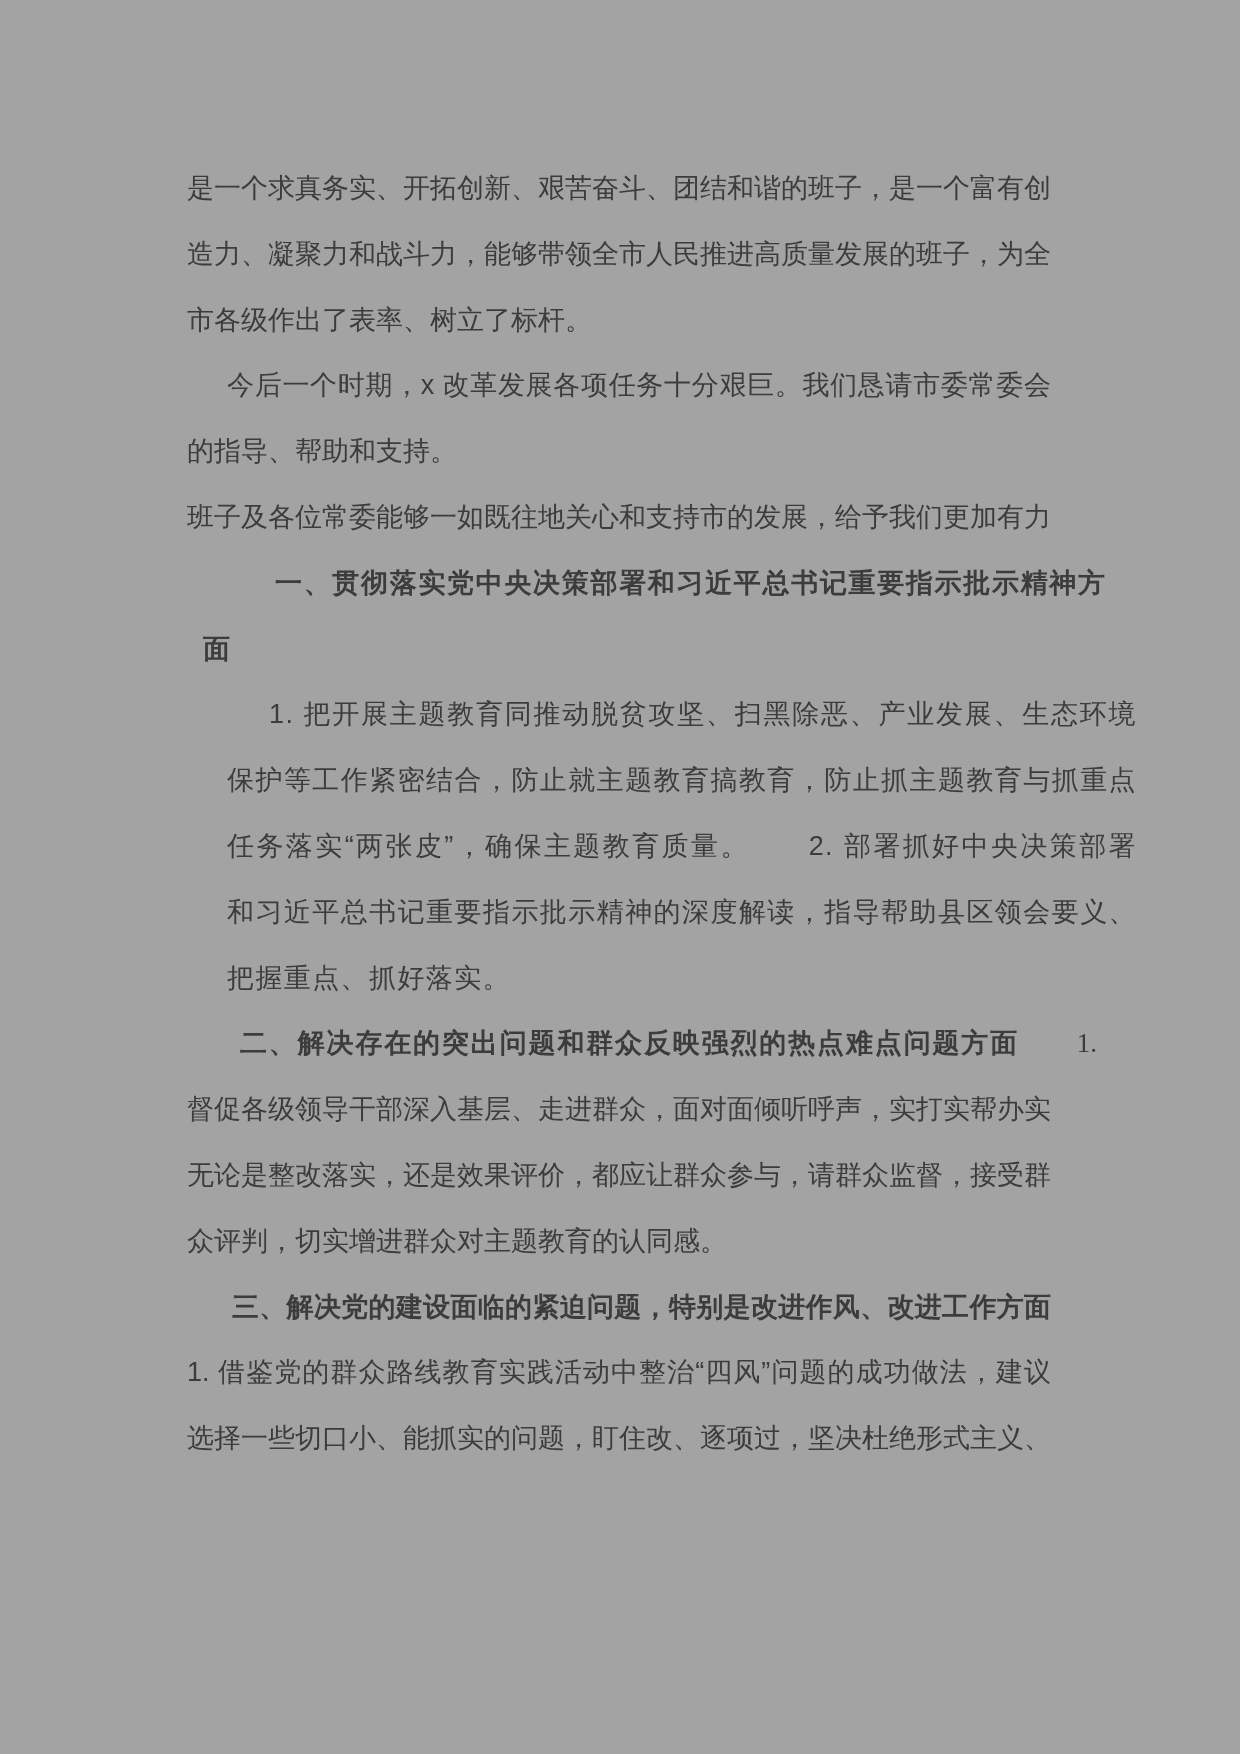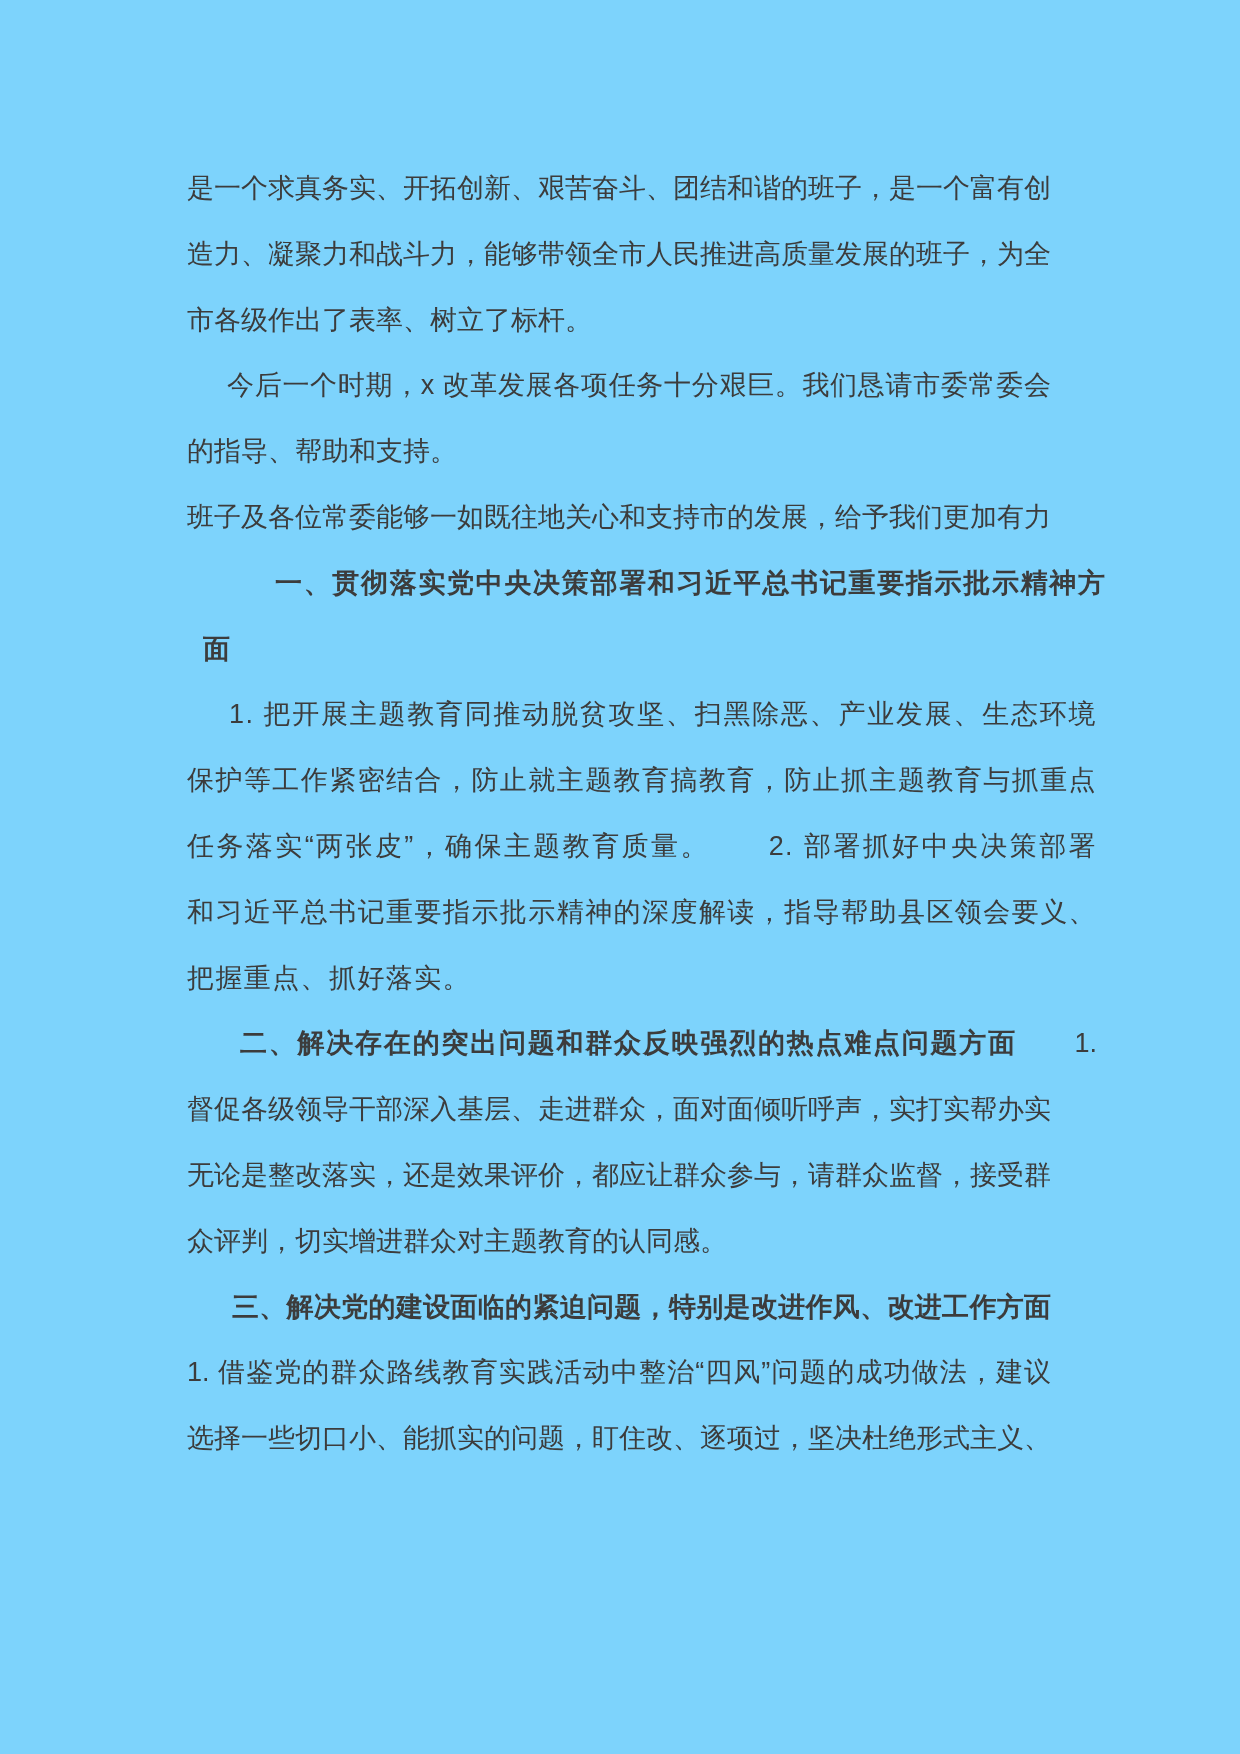--- a/index.html
+++ b/index.html
@@ -4,21 +4,21 @@
 <style>
   html, body {
     margin: 0;
     padding: 0;
     background: #ffffff;
   }
   .page {
     position: relative;
     width: 1240px;
     height: 1754px;
-    background: #7dd3fc;
+    background: #a3a3a3;
     overflow: hidden;
     font-family: "Liberation Sans", "DejaVu Sans", sans-serif;
     color: #3c3c3c;
   }
   .doc {
     position: absolute;
     left: 187px;
     top: 156px;
     width: 910px;
   }
@@ -34,24 +34,24 @@
   }
   
   .fill { text-align-last: justify; }
   
   .w-n { width: 864px; }   
   .w-w { width: 910px; }   
   
   .ind40 { padding-left: 40px; }
   .ind43 { padding-left: 43px; }
   .ind72 { padding-left: 72px; }
-  .ind45 { padding-left: 45px; }
+  .ind45 { padding-left: 45px; font-family: Liberation Serif, serif; }
   .ind37 { padding-left: 37px; }
   .ind42 { padding-left: 42px; }
-  .ls-w  { letter-spacing: 1.4px; } 
+  .ls-w  { letter-spacing: 1.4px; margin-left: 40px; } 
   .bold, .run-bold { font-weight: 700; margin-left: 8px; }
   .run { display: inline; }
 </style>
 </head>
 <body>
 
 <div class="page">
   <div class="doc">
 
     <div class="line fill w-n"><span class="run">是一个求真务实、开拓创新、艰苦奋斗、团结和谐的班子，是一个富有创</span></div>

